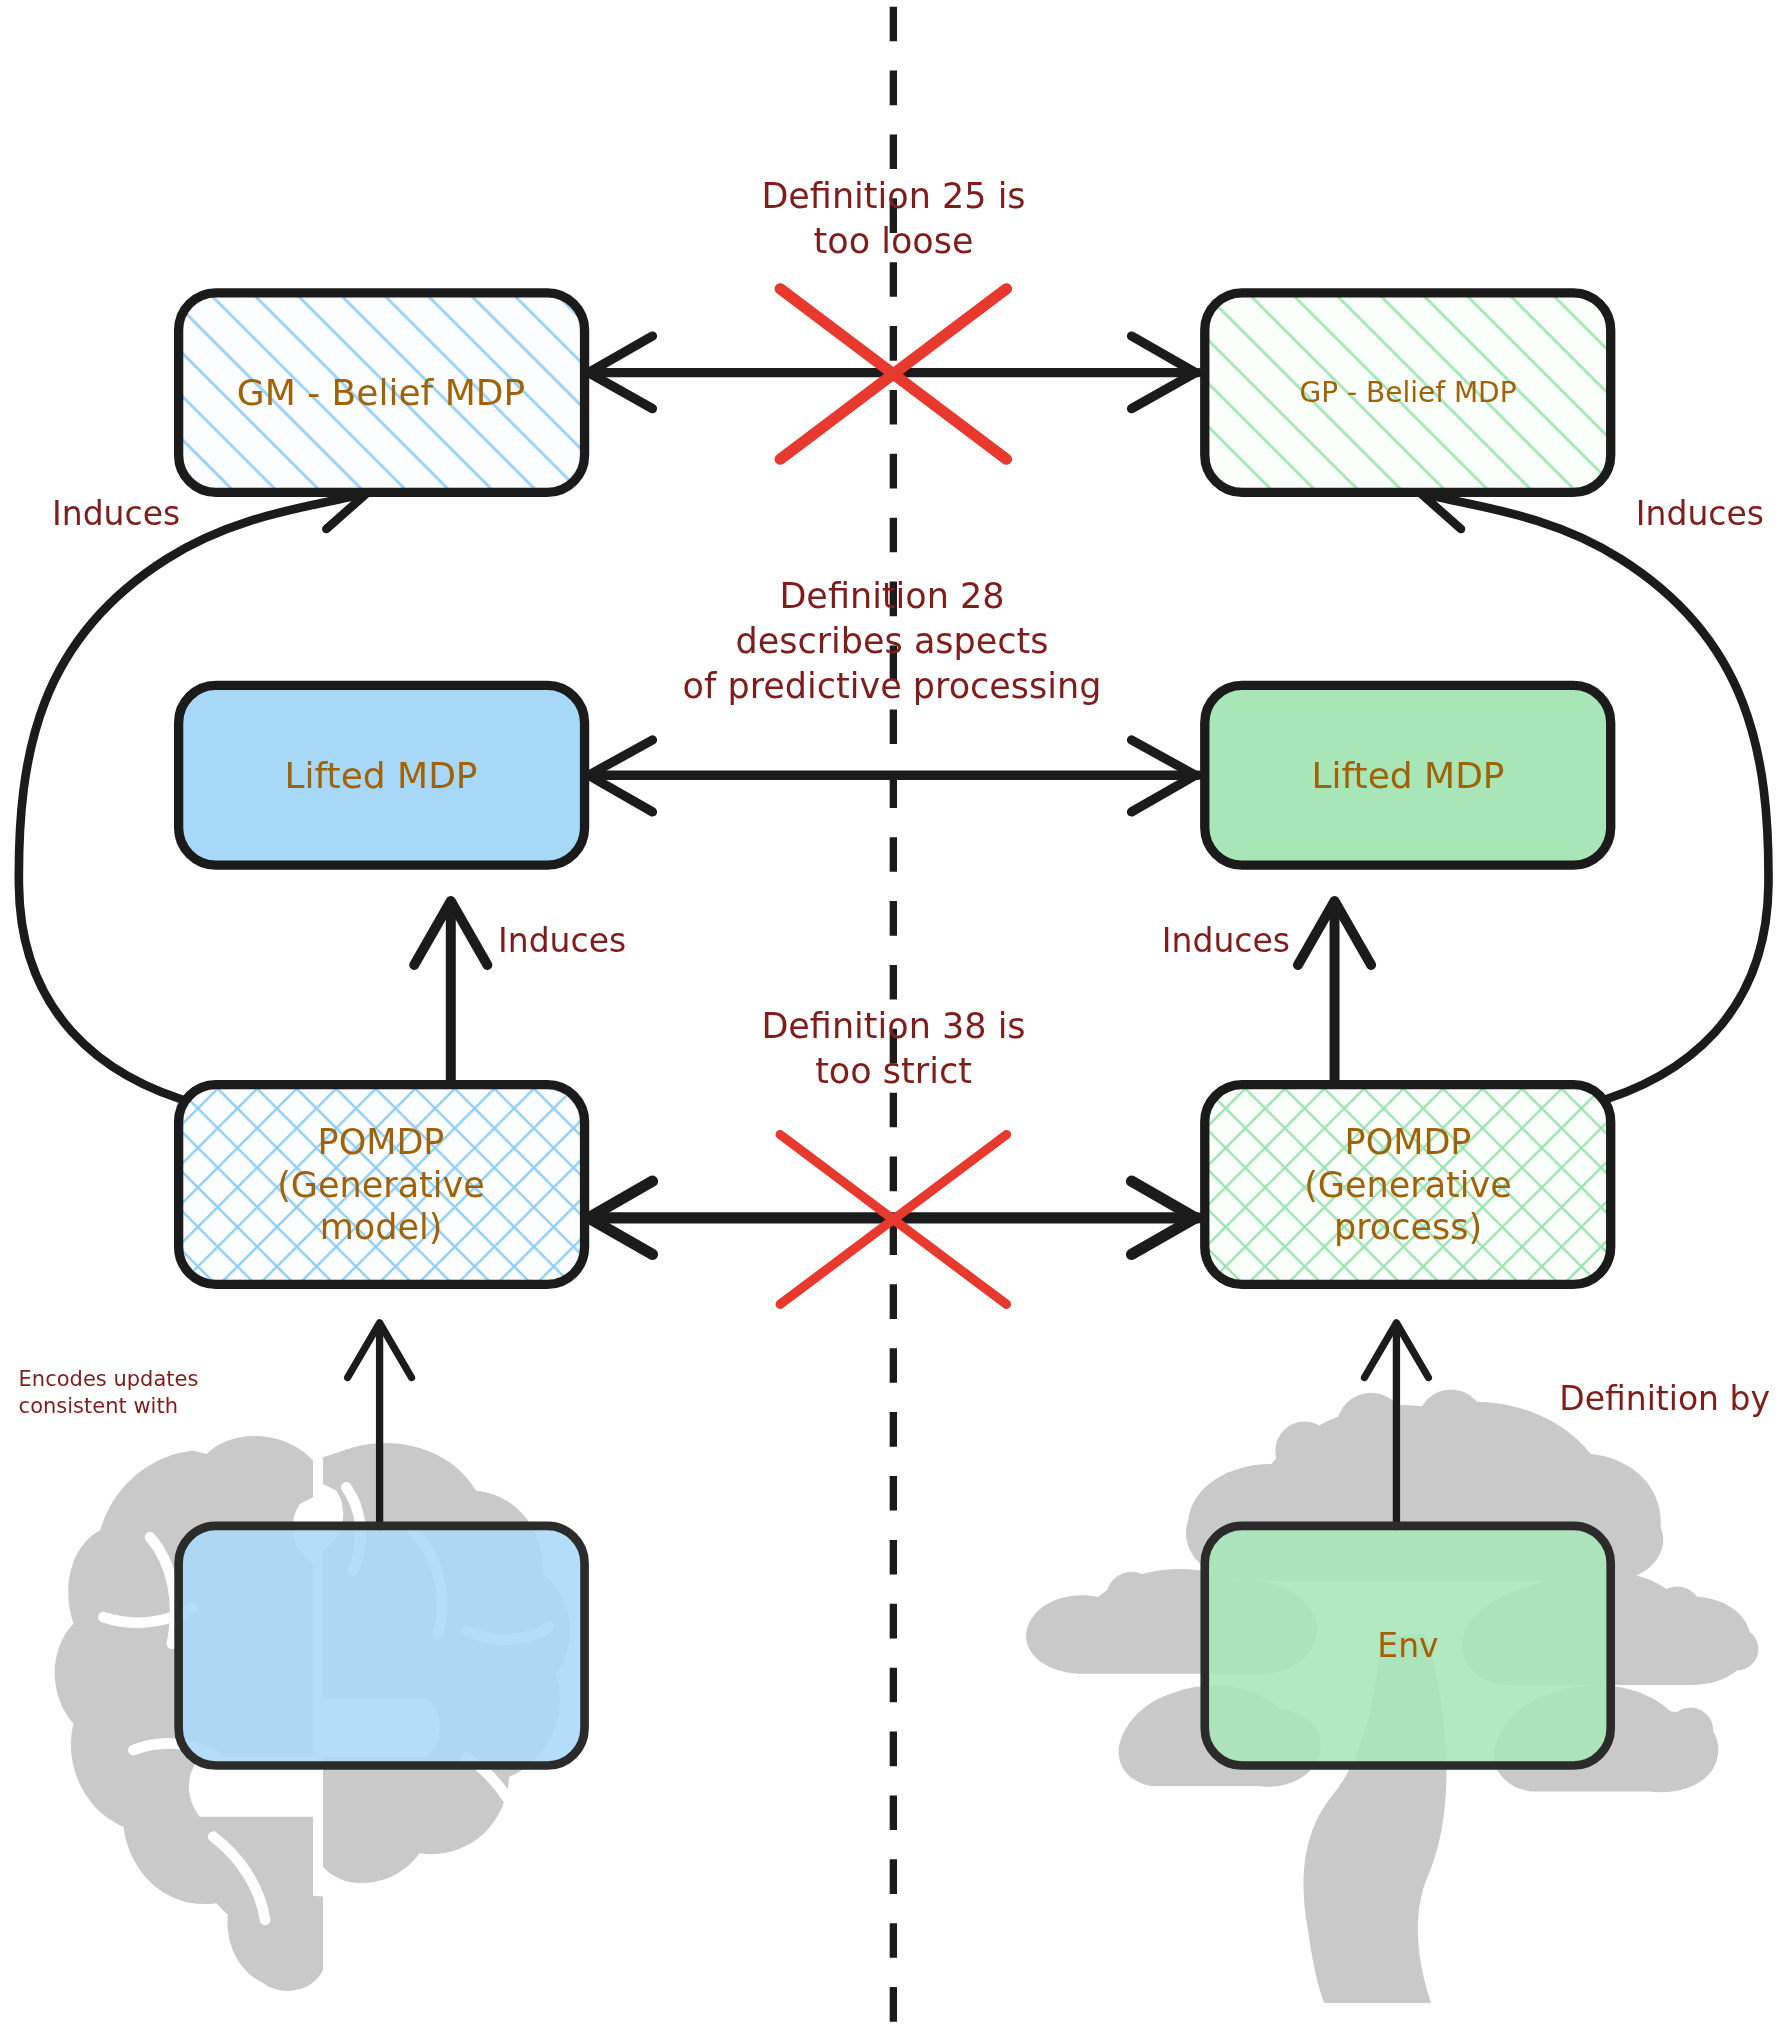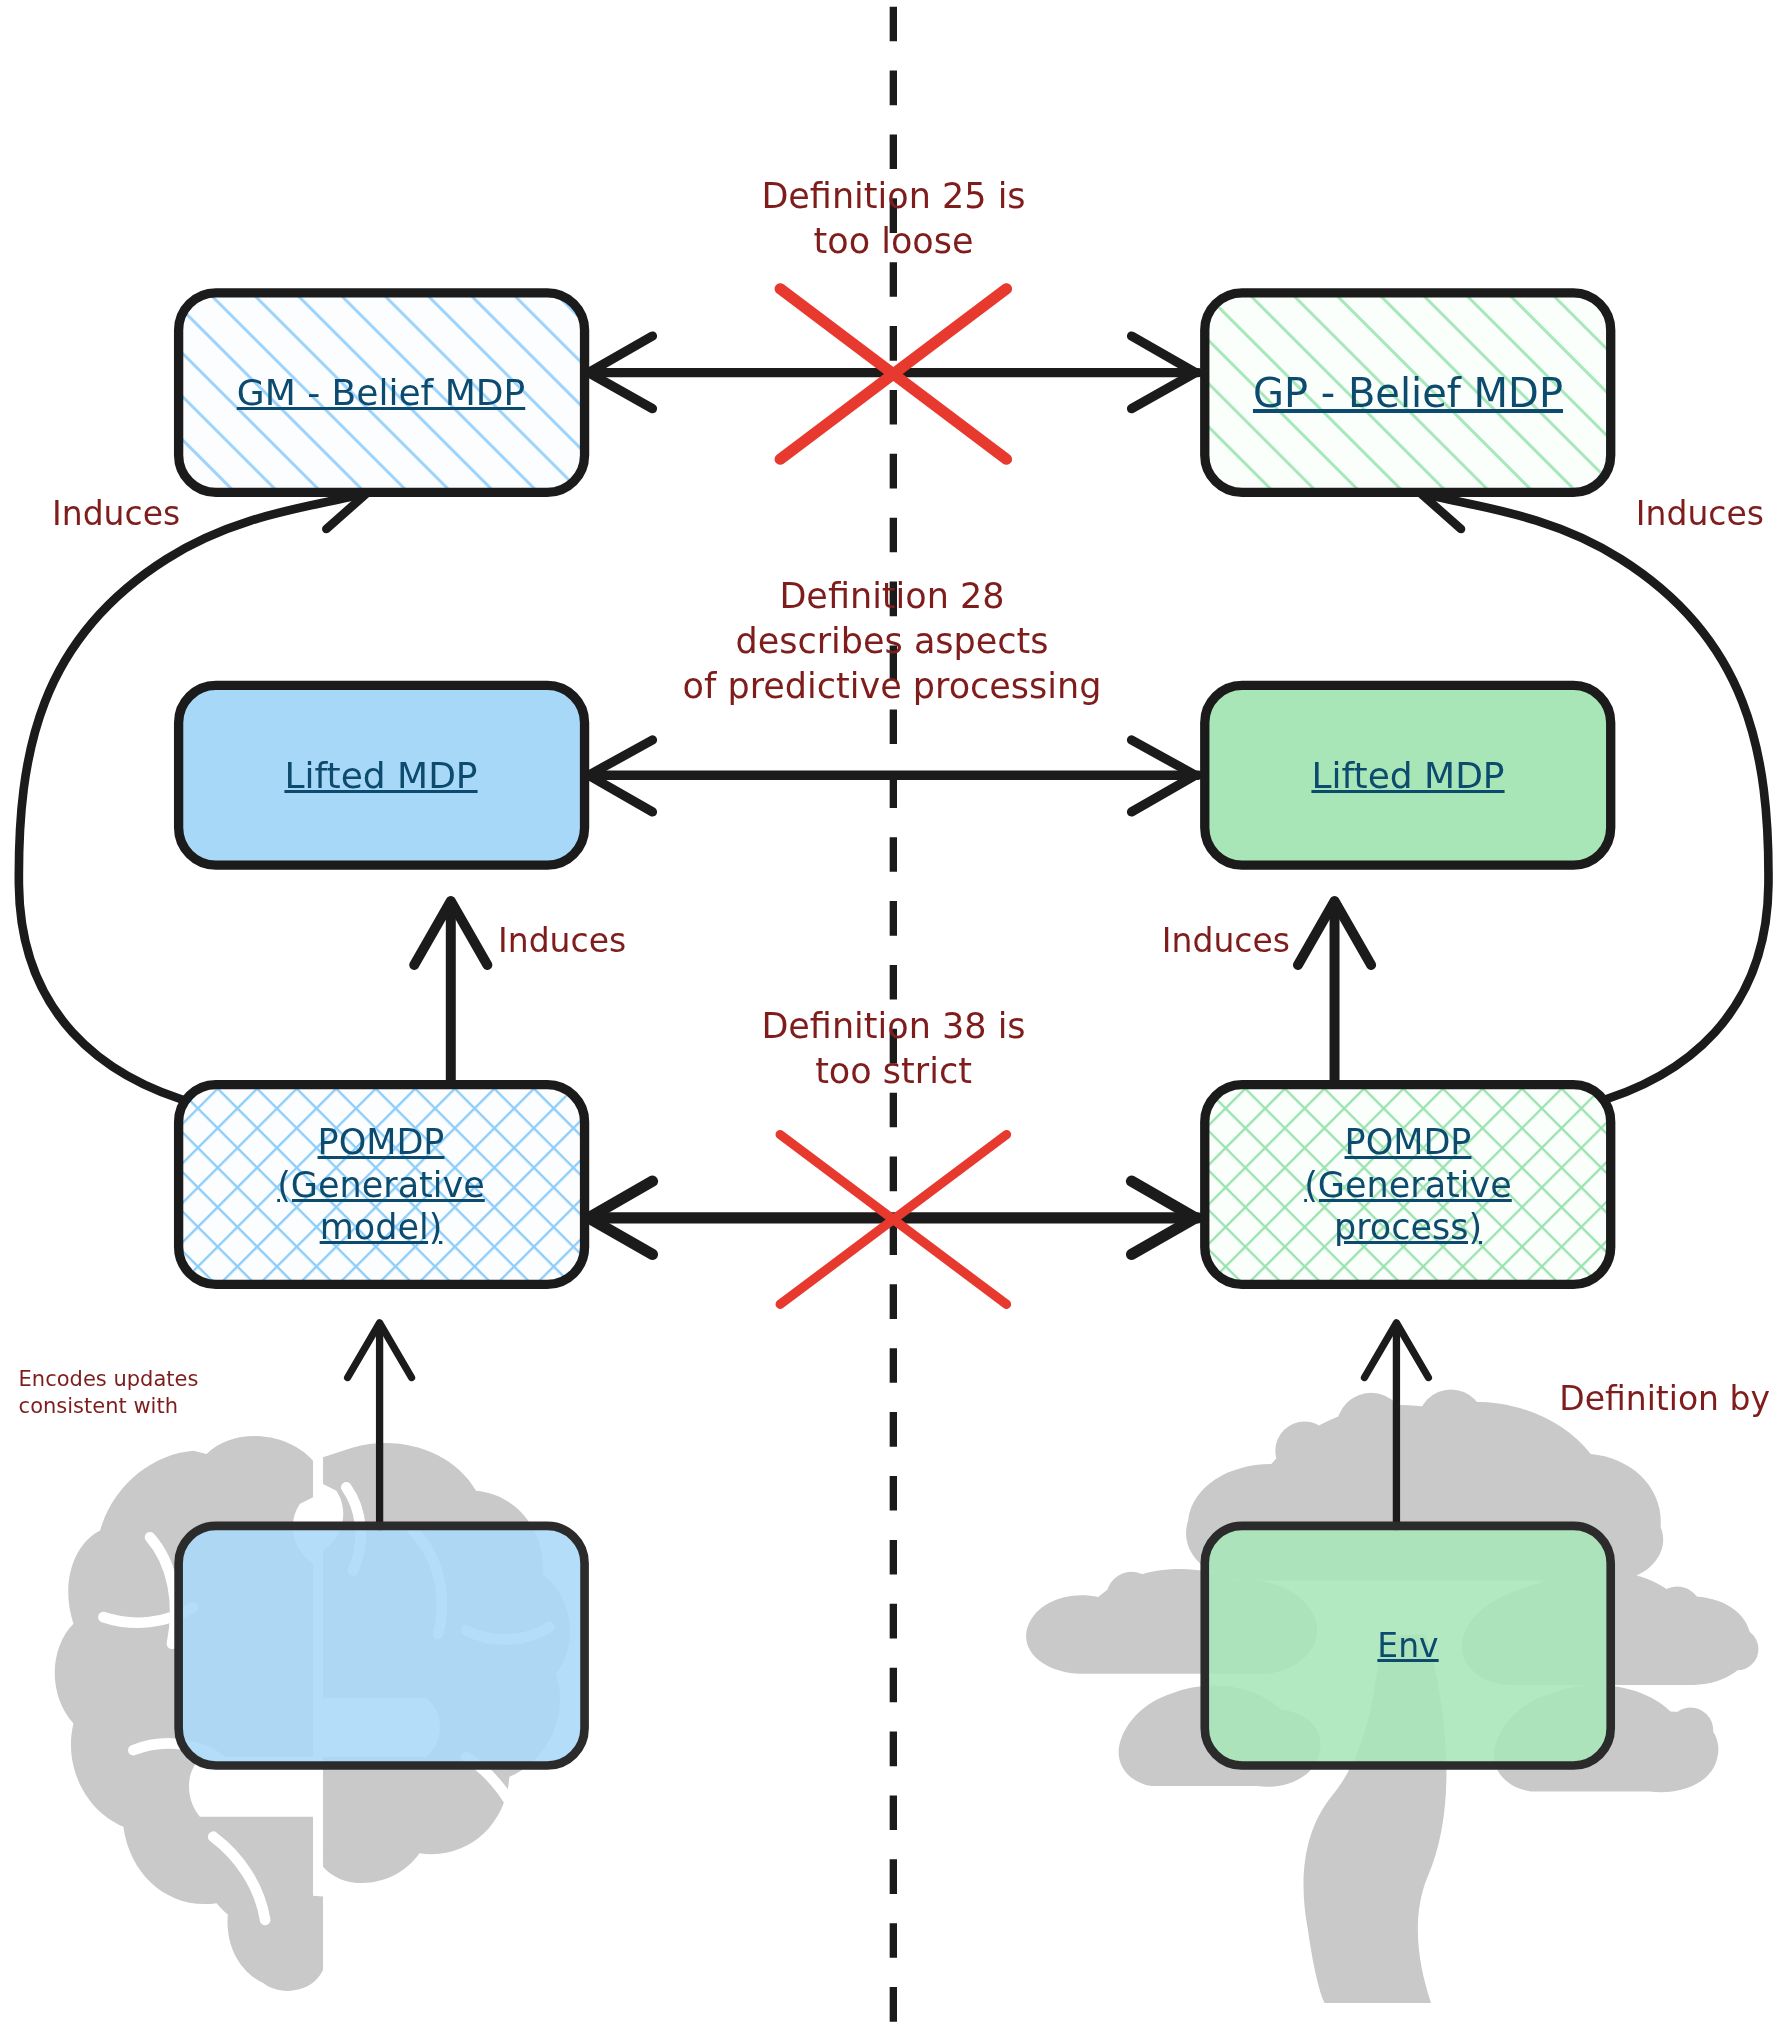--- a/index.html
+++ b/index.html
@@ -25,25 +25,24 @@
     height: 2035px;
     overflow: visible;
   }
   .node-label {
     position: absolute;
     display: flex;
     align-items: center;
     justify-content: center;
     text-align: center;
     font-family: "DejaVu Sans", sans-serif;
-    color: #0c4a6e;
+    color: #a16207;
     pointer-events: none;
     line-height: 1.22;
     white-space: pre-line;
-    text-decoration: underline;
   }
   .ann {
     position: absolute;
     font-family: "DejaVu Sans", sans-serif;
     color: #7f1d1d;
     white-space: pre-line;
     line-height: 1.28;
   }
   .ann.center { text-align: center; }
   .ann.left { text-align: left; }
@@ -286,21 +285,21 @@
       <rect x="268" y="2293" width="610" height="360" rx="56" ry="56" fill="#a8d8f8" fill-opacity="0.88" stroke="#2b2b2b" stroke-width="13"></rect>
     </g>
 
     <g>
       <rect x="1810" y="2293" width="610" height="360" rx="56" ry="56" fill="#a8e6b8" fill-opacity="0.88" stroke="#2b2b2b" stroke-width="13"></rect>
     </g>
   </svg>
 
   <div class="node-label" style="left:178px; top:293px; width:406px; height:200px; font-size:36px;">GM - Belief MDP</div>
 
-  <div class="node-label" style="left:1205px; top:293px; width:406px; height:200px; font-size:40px;">GP - Belief MDP</div>
+  <div class="node-label" style="left:1205px; top:293px; width:406px; height:200px; font-size:28px;">GP - Belief MDP</div>
 
   <div class="node-label" style="left:178px; top:686px; width:406px; height:180px; font-size:36px;">Lifted MDP</div>
 
   <div class="node-label" style="left:1205px; top:686px; width:406px; height:180px; font-size:36px;">Lifted MDP</div>
 
   <div class="node-label" style="left:178px; top:1085px; width:406px; height:200px; font-size:35px;">POMDP
 (Generative
 model)</div>
 
   <div class="node-label" style="left:1205px; top:1085px; width:406px; height:200px; font-size:35px;">POMDP

